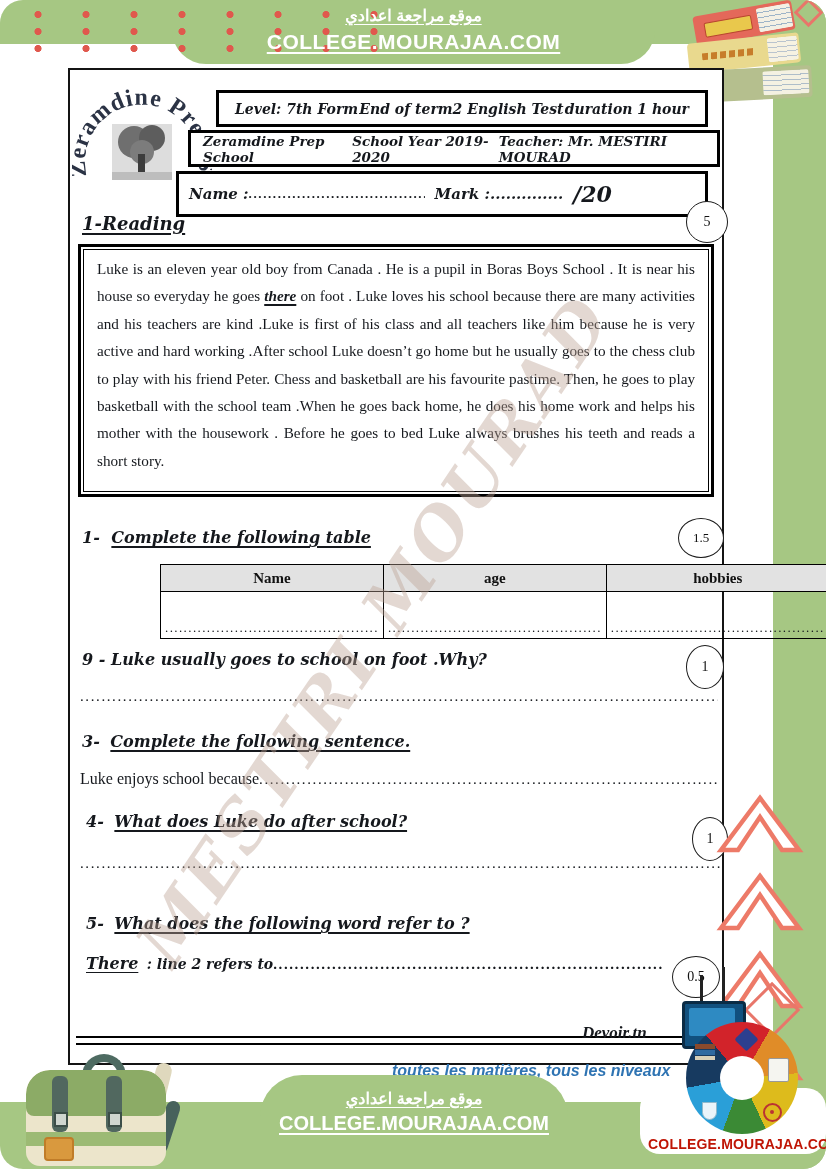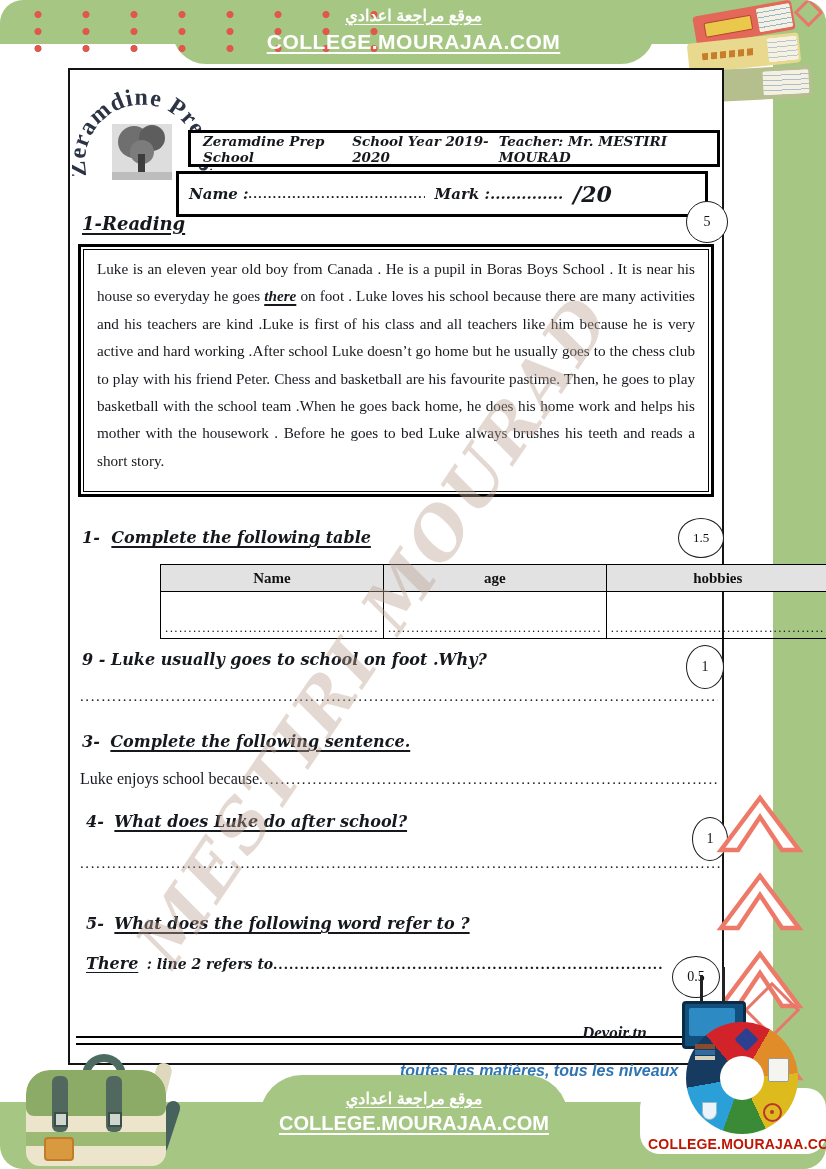--- a/index.html
+++ b/index.html
@@ -94,20 +94,25 @@
       <circle cx="62" cy="62" r="16" fill="#6f6f6f"></circle>
         <circle cx="80" cy="58" r="13" fill="#5d5d5d"></circle>
       <circle cx="70" cy="72" r="12" fill="#7c7c7c"></circle>
       <rect x="66" y="74" width="7" height="24" fill="#3c3c3c"></rect>
       <rect x="40" y="92" width="60" height="8" fill="#bdbdbd"></rect>
       <text font-family="Liberation Serif,serif" font-weight="bold" font-size="24" fill="#2b3345" letter-spacing="1">
         <textPath href="#circ" startOffset="4">Zeramdine Prep School</textPath>
       </text>
     </svg>
 
+    <div class="abs hbox" style="left:146px;top:20px;width:492px;height:37px;padding:0 16px;justify-content:space-between;">
+      <span class="script" style="font-size:14px;">Level: 7th Form</span>
+      <span class="script" style="font-size:14px;">End of term2 English Test</span>
+      <span class="script" style="font-size:14px;">duration  1 hour</span>
+    </div>
     <div class="abs hbox" style="left:118px;top:60px;width:532px;height:37px;padding:0 12px;justify-content:space-between;">
       <span class="script" style="font-size:13.5px;">Zeramdine Prep School</span>
       <span class="script" style="font-size:13.5px;">School Year 2019-2020</span>
       <span class="script" style="font-size:13.5px;">Teacher: Mr. MESTIRI MOURAD</span>
     </div>
     <div class="abs hbox" style="left:106px;top:101px;width:532px;height:46px;padding:12px 10px;overflow:hidden;">
       <span class="script" style="font-size:15px;">Name :</span>
       <span class="dotline" style="font-size:13px;width:176px;font-weight:bold;">..........................................................................</span>
       <span class="script" style="font-size:15px;margin-left:10px;">Mark :..............</span>
       <span class="script" style="font-size:22px;margin-left:10px;">/20</span>
@@ -174,21 +179,21 @@
     </div>
     <div class="abs circle" style="left:602px;top:886px;width:46px;height:40px;">0.5</div>
 
     <div class="abs serif" style="left:630px;top:938px;font-size:14px;">1</div>
     <div class="abs" style="left:6px;top:966px;width:640px;height:5px;border-top:2px solid #000;border-bottom:2px solid #000;"></div>
     <div class="abs serif" style="left:512px;top:953px;font-size:17px;font-weight:bold;font-style:italic;z-index:2;">Devoir.tn</div>
   </div>
 
   <div id="wm" class="abs">MESTIRI MOURAD</div>
 
-  <div class="abs" style="left:400px;top:1062px;font-size:16px;font-style:italic;font-weight:bold;color:#2f74b3;z-index:1;
+  <div class="abs" style="left:392px;top:1062px;font-size:16px;font-style:italic;font-weight:bold;color:#2f74b3;z-index:1;
               font-family:'Liberation Sans',sans-serif;white-space:nowrap;">toutes les matières, tous les niveaux</div>
 
   <div class="abs" style="left:680px;top:975px;width:66px;height:86px;z-index:5;">
     <div class="abs" style="left:20px;top:0;width:2.5px;height:28px;background:#222;"></div>
     <div class="abs" style="left:42px;top:-8px;width:3px;height:36px;background:#222;"></div>
     <div class="abs" style="left:2px;top:26px;width:58px;height:42px;background:#11507e;border:3px solid #0a2b45;border-radius:4px;">
       <div class="abs" style="left:4px;top:4px;width:46px;height:28px;background:#2e8ac2;border-radius:2px;"></div>
     </div>
     <div class="abs" style="left:18px;top:72px;width:30px;height:9px;background:#0a2b45;border-radius:2px;"></div>
   </div>

